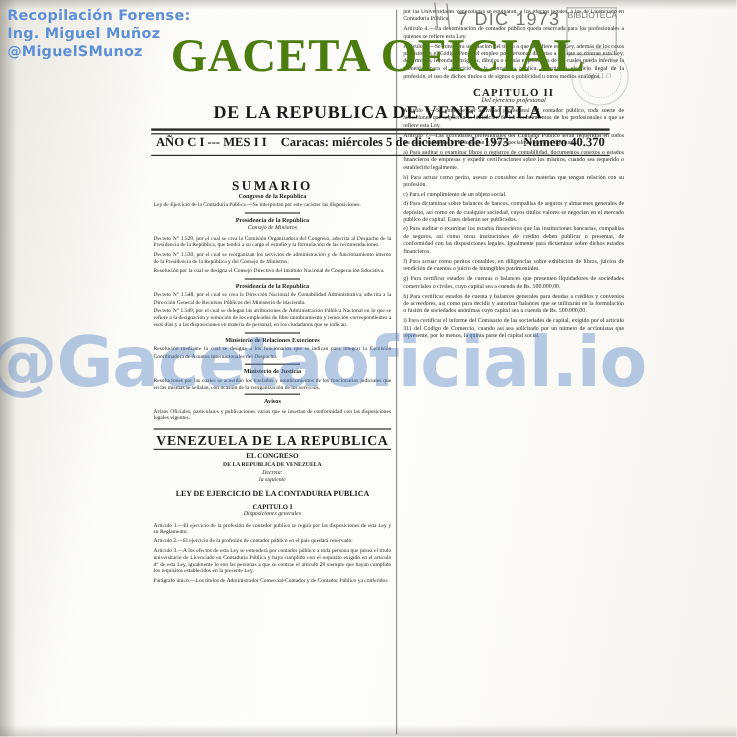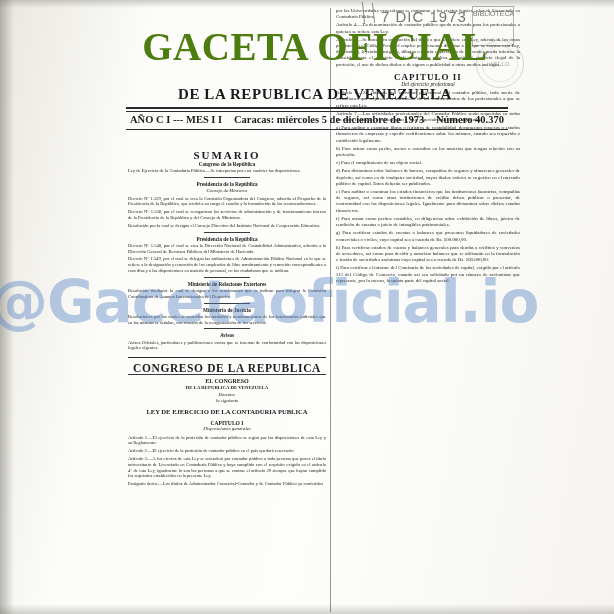--- a/index.html
+++ b/index.html
@@ -280,21 +280,21 @@
     <div class="hr-short"></div>
 
     <div class="sec-h-sm">Ministerio de Justicia</div>
     <div class="p mini">Resoluciones por las cuales se acuerdan los traslados y nombramientos de los funcionarios judiciales que en las mismas se señalan, con ocasión de la reorganización de los servicios.</div>
     <div class="hr-short"></div>
 
     <div class="sec-h-sm">Avisos</div>
     <div class="p mini">Avisos Oficiales, particulares y publicaciones varias que se insertan de conformidad con las disposiciones legales vigentes.</div>
 
     <div class="congreso-box">
-      <div class="congreso-title">CONGRESO DE LA REPUBLICA</div>
+      <div class="congreso-title">VENEZUELA DE LA REPUBLICA</div>
       <div class="hr-full"></div>
       <div class="center" style="font-size:6px;font-weight:bold;">EL CONGRESO</div>
       <div class="center" style="font-size:4.8px;font-weight:bold;">DE LA REPUBLICA DE VENEZUELA</div>
       <div class="center" style="font-size:4.8px;font-style:italic;margin-top:1px;">Decreta:</div>
       <div class="center" style="font-size:4.8px;font-style:italic;">la siguiente</div>
       <div class="law-title">LEY DE EJERCICIO DE LA CONTADURIA PUBLICA</div>
       <div class="cap">CAPITULO I</div>
       <div class="cap-sub">Disposiciones generales</div>
       <div class="p mini">Artículo 1.—El ejercicio de la profesión de contador público se regirá por las disposiciones de esta Ley y su Reglamento.</div>
       <div class="p mini">Artículo 2.—El ejercicio de la profesión de contador público en el país quedará reservado:</div>
@@ -317,14 +317,19 @@
     <div class="p">b) Para actuar como perito, asesor o consultor en las materias que tengan relación con su profesión.</div>
     <div class="p">c) Para el cumplimiento de un objeto social.</div>
     <div class="p">d) Para dictaminar sobre balances de bancos, compañías de seguros y almacenes generales de depósito, así como en de cualquier sociedad, cuyos títulos valores se negocien en el mercado público de capital. Estos deberán ser publicados.</div>
     <div class="p">e) Para auditar o examinar los estados financieros que las instituciones bancarias, compañías de seguros, así como otras instituciones de crédito deben publicar o presentar, de conformidad con las disposiciones legales. Igualmente para dictaminar sobre dichos estados financieros.</div>
     <div class="p">f) Para actuar como peritos contables, en diligencias sobre exhibición de libros, juicios de rendición de cuentas o juicio de intangibles patrimoniales.</div>
     <div class="p">g) Para certificar estados de cuentas o balances que presenten liquidadores de sociedades comerciales o civiles, cuyo capital sea a cuenda de Bs. 500.000,00.</div>
     <div class="p">h) Para certificar estados de cuenta y balances generales para deudas a créditos y convenios de acreedores, así como para decidir y autorizar balances que se utilizarán en la formulación o fusión de sociedades anónimas cuyo capital sea a cuenda de Bs. 500.000,00.</div>
     <div class="p">i) Para certificar el informe del Comisario de las sociedades de capital, exigido por el artículo 311 del Código de Comercio, cuando así sea solicitado por un número de accionistas que represente, por lo menos, la quinta parte del capital social.</div>
   </div>
 
+  <div class="wm-top">
+    <div>Recopilación Forense:</div>
+    <div>Ing. Miguel Muñoz</div>
+    <div>@MiguelSMunoz</div>
+  </div>
   <div class="wm-center">@Gacetaoficial.io</div>
 </div>
 
 </body></html>

